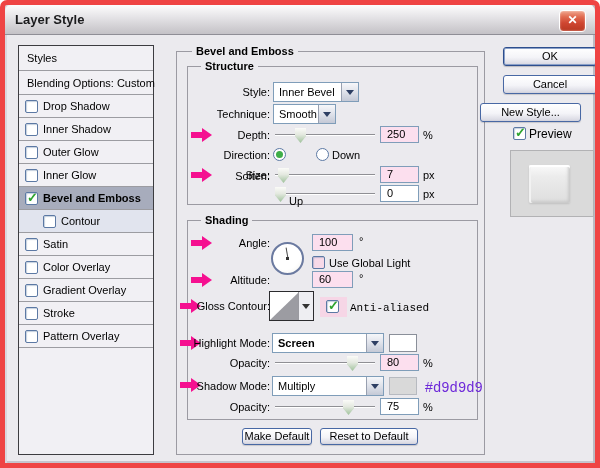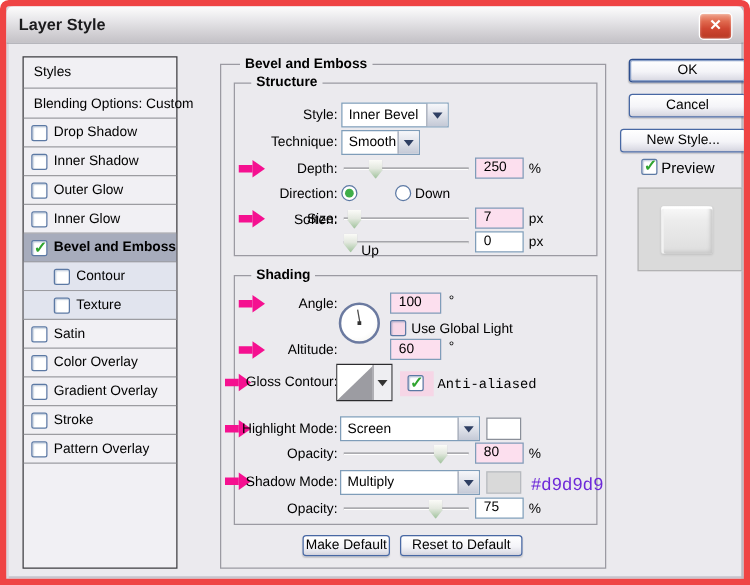--- a/index.html
+++ b/index.html
@@ -19,21 +19,21 @@
   .title-text{position:absolute;left:10px;top:7px;font-size:13px;font-weight:bold;color:#1b1b1d;}
   .close-btn{
     position:absolute;right:9px;top:5px;width:25px;height:20px;border-radius:4px;
     border:1px solid #fff;
     background:linear-gradient(180deg,#f0a58d 0%,#e06a4f 30%,#cf4631 60%,#b83822 100%);
     box-shadow:inset 0 0 2px rgba(255,255,255,.6);
     color:#fff;font-weight:bold;font-size:12px;text-align:center;line-height:19px;cursor:default;
   }
   
   .styles-box{
-    position:absolute;left:13px;top:40px;width:124px;height:410px;
+    position:absolute;left:13px;top:40px;width:136px;height:410px;
     border:1px solid #3c3c40;background:#f1f0f4;box-sizing:border-box;
   }
   .srow{position:relative;height:22px;border-bottom:1px solid #9c9ca1;display:flex;align-items:center;}
   .srow.hdr{height:24px;}
   .srow.blend{height:23px;}
   .srow .txt{margin-left:8px;white-space:nowrap;}
   .srow.item .txt{margin-left:5px;}
   .srow.sel{background:#a7acbc;}
   .srow.sel .txt{font-weight:bold;}
   .srow.sub{background:#e1e4ee;}
@@ -158,24 +158,20 @@
         <span class="txt">Inner Glow</span>
       </div>
     <div class="srow item sel">
         <span class="cb on"></span>
         <span class="txt">Bevel and Emboss</span>
       </div>
     <div class="srow item sub">
         <span class="cb"></span>
         <span class="txt">Contour</span>
       </div>
-    <div class="srow item sub">
-        <span class="cb"></span>
-        <span class="txt">Texture</span>
-      </div>
     <div class="srow item">
         <span class="cb"></span>
         <span class="txt">Satin</span>
       </div>
     <div class="srow item">
         <span class="cb"></span>
         <span class="txt">Color Overlay</span>
       </div>
     <div class="srow item">
         <span class="cb"></span>
@@ -270,21 +266,21 @@
   <div class="gloss">
     <div class="curve"></div>
     <div class="drop"></div>
   </div>
   <div class="hl-box" style="left:315px;top:292px;width:27px;height:20px;"></div>
   <span class="cbx on" style="left:321px;top:295px;"></span>
   <span class="rlabel" style="left:345px;top:296px;font-family:Liberation Mono, monospace;">Anti-aliased</span>
 
   <div class="parrow" style="left:175px;top:331px;"></div>
   <span class="lbl" style="top:331px;">Highlight Mode:</span>
-  <div class="combo" style="left:267px;top:328px;width:112px;">
+  <div class="combo" style="left:267px;top:328px;width:112px;font-weight:bold;">
     <span>Screen</span>
     <span class="combo-btn"></span>
   </div>
   <span class="swatch" style="left:384px;top:329px;background:#ffffff;"></span>
 
   <span class="lbl" style="top:351px;">Opacity:</span>
   <div class="slider" style="left:270px;top:350px;">
     <div class="track"></div>
       <div class="thumb" style="left:72px;"></div>
   </div>
@@ -306,21 +302,21 @@
       <div class="thumb" style="left:68px;"></div>
   </div>
   <div class="vbox" style="left:375px;top:393px;">75</div>
   <span class="unit" style="left:418px;top:395px;">%</span>
 
   <div class="xp-btn" style="left:237px;top:423px;width:70px;height:17px;line-height:15px;">Make Default</div>
   <div class="xp-btn" style="left:315px;top:423px;width:98px;height:17px;line-height:15px;">Reset to Default</div>
 
   <div class="xp-btn default" style="left:498px;top:42px;width:94px;">OK</div>
   <div class="xp-btn" style="left:498px;top:70px;width:94px;">Cancel</div>
-  <div class="xp-btn" style="left:491px;top:98px;width:101px;">New Style...</div>
+  <div class="xp-btn" style="left:475px;top:98px;width:101px;">New Style...</div>
 
   <span class="cbx on preview-check"></span>
   <span class="rlabel" style="left:524px;top:122px;font-size:12px;">Preview</span>
 
   <div class="preview-thumb">
     <div class="bevel-square"></div>
   </div>
 
 </div>
 

